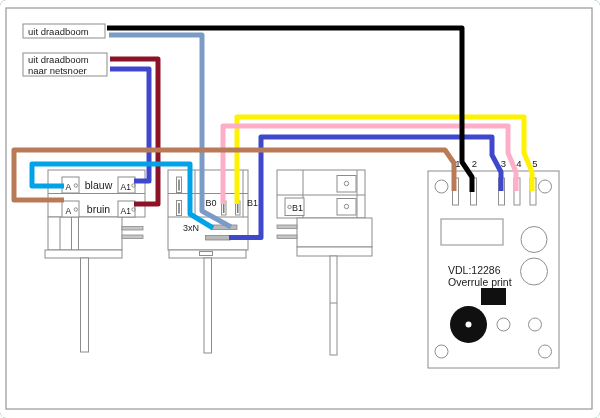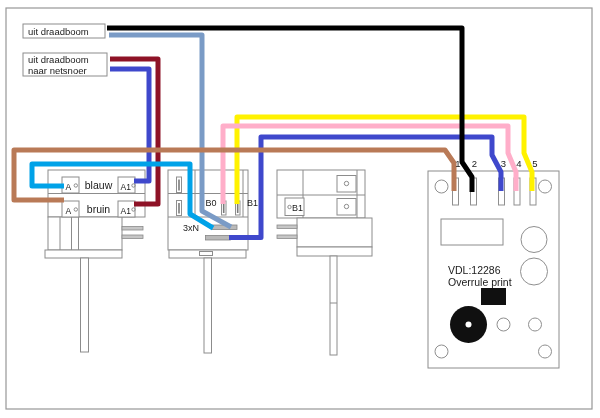--- a/index.html
+++ b/index.html
@@ -1,18 +1,19 @@
 <!DOCTYPE html>
 <html><head>
 <meta charset="utf-8">
 <style>
   html,body{margin:0;padding:0;background:#ffffff;}
   .stage{
     position:relative;width:600px;height:418px;background:#15803d;overflow:hidden;
     font-family:"Liberation Sans", sans-serif;
+    border-radius:6px;
   }
   svg{display:block;}
   text{fill:#1a1a1a;font-family:"Liberation Sans", sans-serif;}
   .outline{fill:#ffffff;stroke:#8c8c8c;stroke-width:1;}
   .outline-thin{fill:none;stroke:#8c8c8c;stroke-width:1;}
   .pin{fill:#c6c6c6;stroke:#8a8a8a;stroke-width:0.8;}
   .nbar{fill:#b9b9b9;stroke:#858585;stroke-width:0.8;}
   .slot{fill:#ffffff;stroke:#8f8f8f;stroke-width:1;}
   .slotline{stroke:#7a7a7a;stroke-width:1.6;fill:none;}
   .hole{fill:#ffffff;stroke:#8f8f8f;stroke-width:1;}

